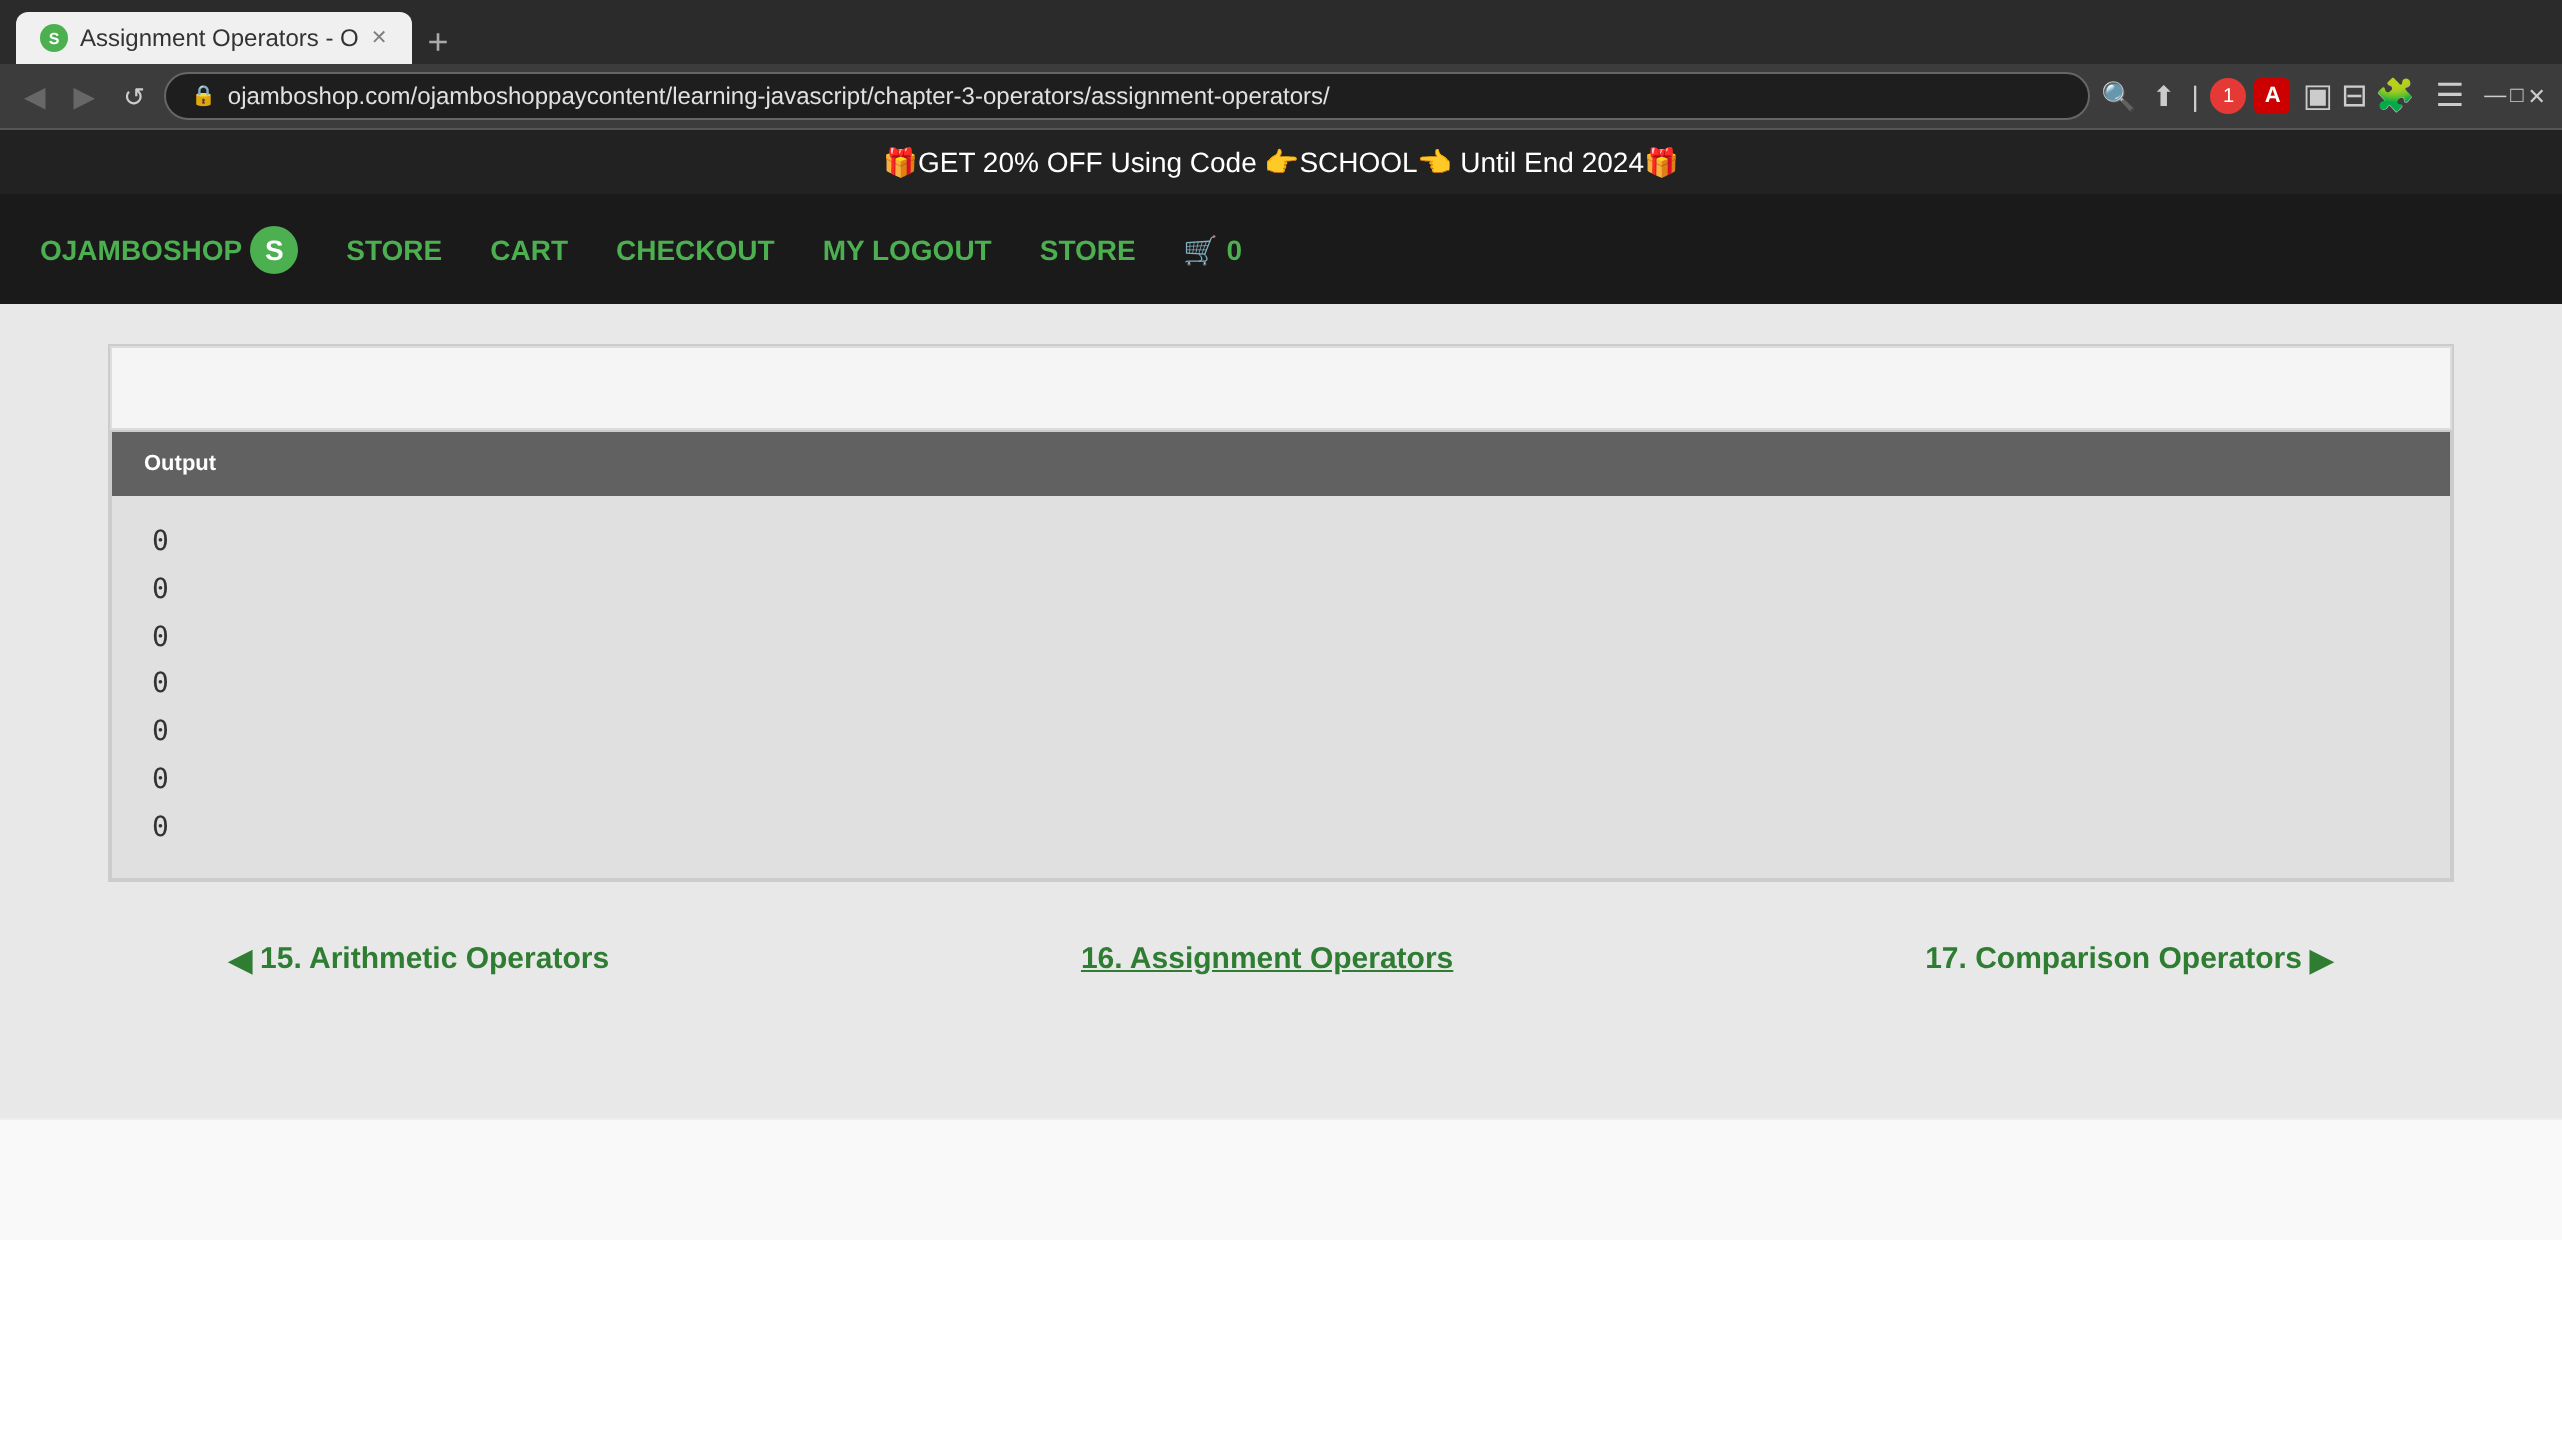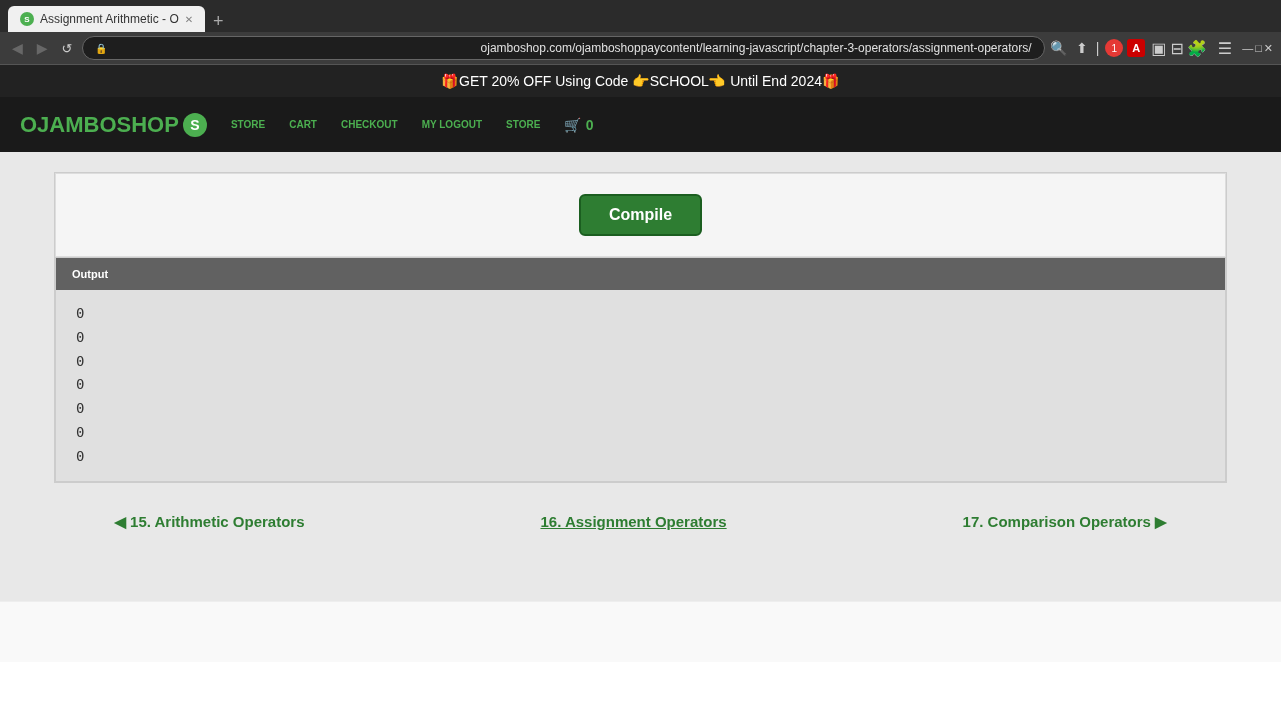--- a/index.html
+++ b/index.html
@@ -83,21 +83,21 @@
       border: 1px solid #666;
       border-radius: 20px;
       padding: 4px 12px;
       color: #e0e0e0;
       font-size: 12px;
       display: flex;
       align-items: center;
       gap: 6px;
     }
     .address-bar .lock-icon { color: #aaa; font-size: 10px; }
-    .address-text { flex: 1; overflow: hidden; white-space: nowrap; text-overflow: ellipsis; text-align: right; }
+    .address-text { flex: 1; overflow: hidden; white-space: nowrap; text-overflow: ellipsis; }
     .toolbar-icons {
       display: flex;
       gap: 8px;
       align-items: center;
       color: #ccc;
       font-size: 14px;
     }
     .toolbar-icon { cursor: pointer; }
     .extensions-area {
       display: flex;
@@ -156,39 +156,39 @@
       height: 55px;
     }
     .nav-logo {
       display: flex;
       align-items: center;
       gap: 4px;
     }
     .nav-logo-text {
       color: #4caf50;
       font-weight: bold;
-      font-size: 22px;
+      font-size: 14px;
       text-decoration: none;
     }
     .nav-logo-s {
       background: #4caf50;
       color: white;
       width: 24px;
       height: 24px;
       border-radius: 50%;
       display: flex;
       align-items: center;
       justify-content: center;
       font-weight: bold;
       font-size: 14px;
     }
     .nav-item {
       color: #4caf50;
       font-weight: bold;
-      font-size: 10px;
+      font-size: 14px;
       text-decoration: none;
       cursor: pointer;
     }
     .nav-cart {
       display: flex;
       align-items: center;
       gap: 4px;
       color: #4caf50;
       font-weight: bold;
       font-size: 14px;
@@ -316,21 +316,21 @@
 </head>
 <body>
 
 <div class="browser-chrome">
 
   <div class="tab-bar">
     <div class="tab active">
       <div class="tab-favicon">
         <span>S</span>
       </div>
-      <span>Assignment Arithmetic - O</span>
+      <span>Assignment Operators - O</span>
       <span class="tab-close">✕</span>
     </div>
     <div class="tab-new">+</div>
   </div>
 
   <div class="browser-toolbar">
     <span class="nav-btn disabled">◀</span>
     <span class="nav-btn disabled">▶</span>
     <span class="refresh-btn nav-btn">↺</span>
 
@@ -383,21 +383,20 @@
     <div class="nav-cart">
       <span>🛒</span>
       <span>0</span>
     </div>
   </nav>
 
   <div class="main-content">
     <div class="code-outer">
 
       <div class="buttons-area">
-        <button class="btn-compile">Compile</button>
       </div>
 
       <div class="output-section">
         <div class="output-header">Output</div>
         <div class="output-body">
           <span class="output-line">0</span>
           <span class="output-line">0</span>
           <span class="output-line">0</span>
           <span class="output-line">0</span>
           <span class="output-line">0</span>

